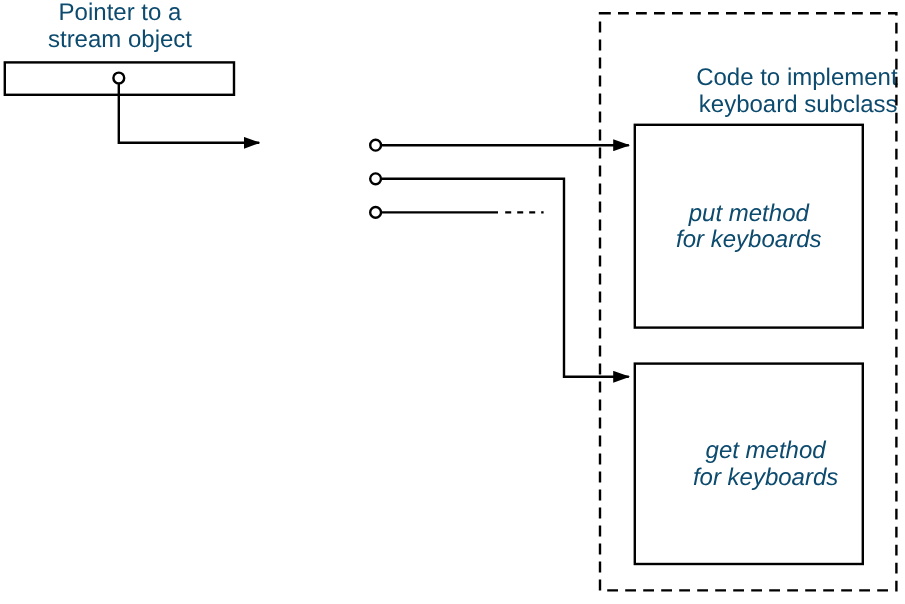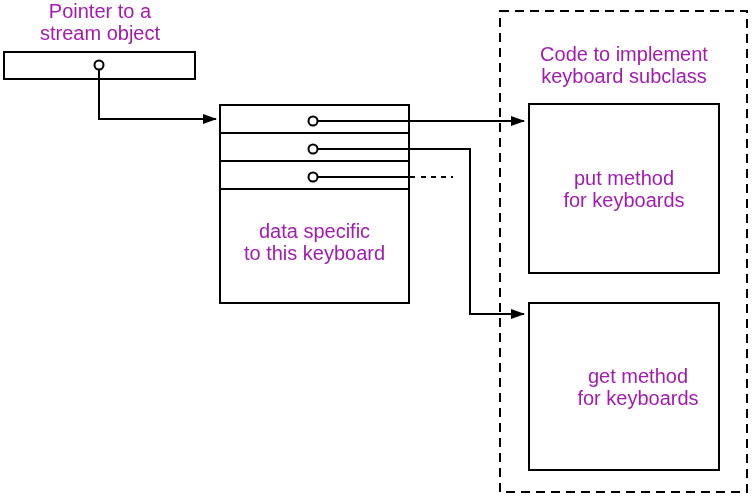--- a/index.html
+++ b/index.html
@@ -14,28 +14,29 @@
     background: #ffffff;
     font-family: "Liberation Sans", sans-serif;
     color: #000000;
     overflow: hidden;
   }
   .lbl {
     position: absolute;
     font-size: 20px;
     line-height: 22px;
     white-space: pre-line;
-    color: #a21caf;
+    color: #0c4a6e;
   }
   .center { text-align: center; }
   .box {
     position: absolute;
     border: 2px solid #000000;
     box-sizing: border-box;
     background: #ffffff;
+    font-style: italic;
   }
   .divider {
     position: absolute;
     left: 0;
     right: 0;
     height: 2px;
     background: #000000;
   }
   .flexcenter {
     display: flex;
@@ -53,29 +54,22 @@
 </style>
 </head>
 <body>
 
 <div id="canvas">
 
   <div class="lbl center" style="left:0; top:3; width:200px;">Pointer to a
 stream object</div>
   <div class="box" style="left:3px; top:51px; width:193px; height:29px;"></div>
 
-  <div class="box" style="left:219px; top:104px; width:191px; height:200px;">
-    <div class="divider" style="top:26px;"></div>
-    <div class="divider" style="top:54px;"></div>
-    <div class="divider" style="top:82px;"></div>
-    <div class="lbl center" style="left:0; right:0; top:114px;">data specific
-to this keyboard</div>
-  </div>
 
-  <div class="lbl center" style="left:500px; top:43px; width:248px;">Code to implement
+  <div class="lbl center" style="left:500px; top:54px; width:248px;text-align:right;">Code to implement
 keyboard subclass</div>
 
   <div class="box flexcenter" style="left:528px; top:103px; width:192px; height:171px;">
     <div class="lbl">put method
 for keyboards</div>
   </div>
 
   <div class="box flexcenter" style="left:528px; top:302px; width:192px; height:169px;padding-left:28px;">
     <div class="lbl">get method
 for keyboards</div>

